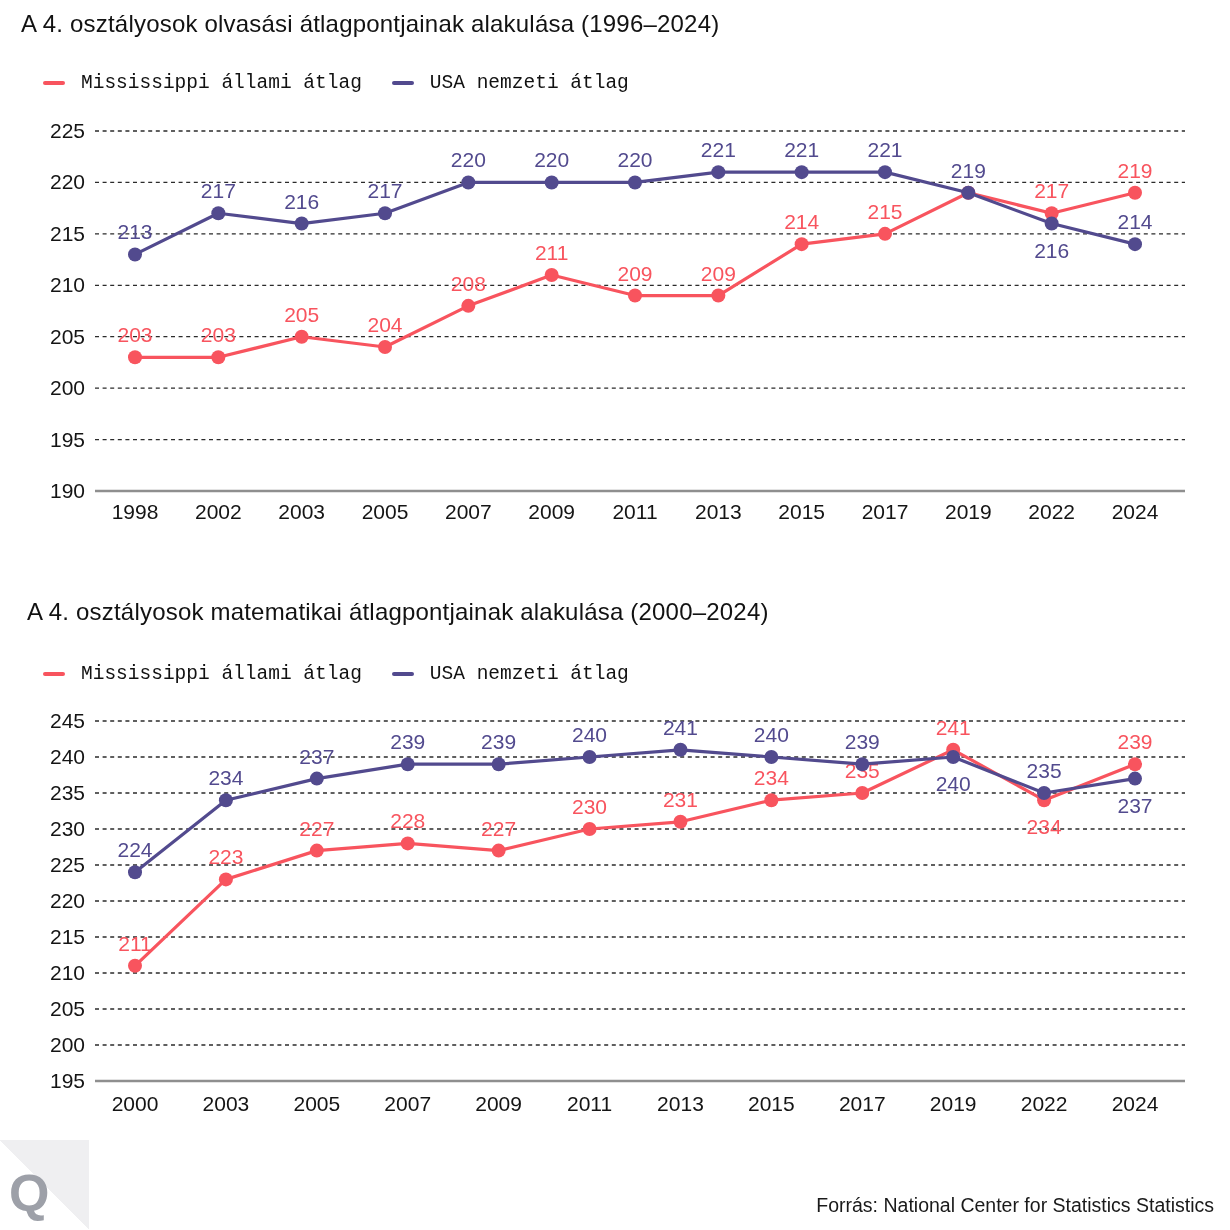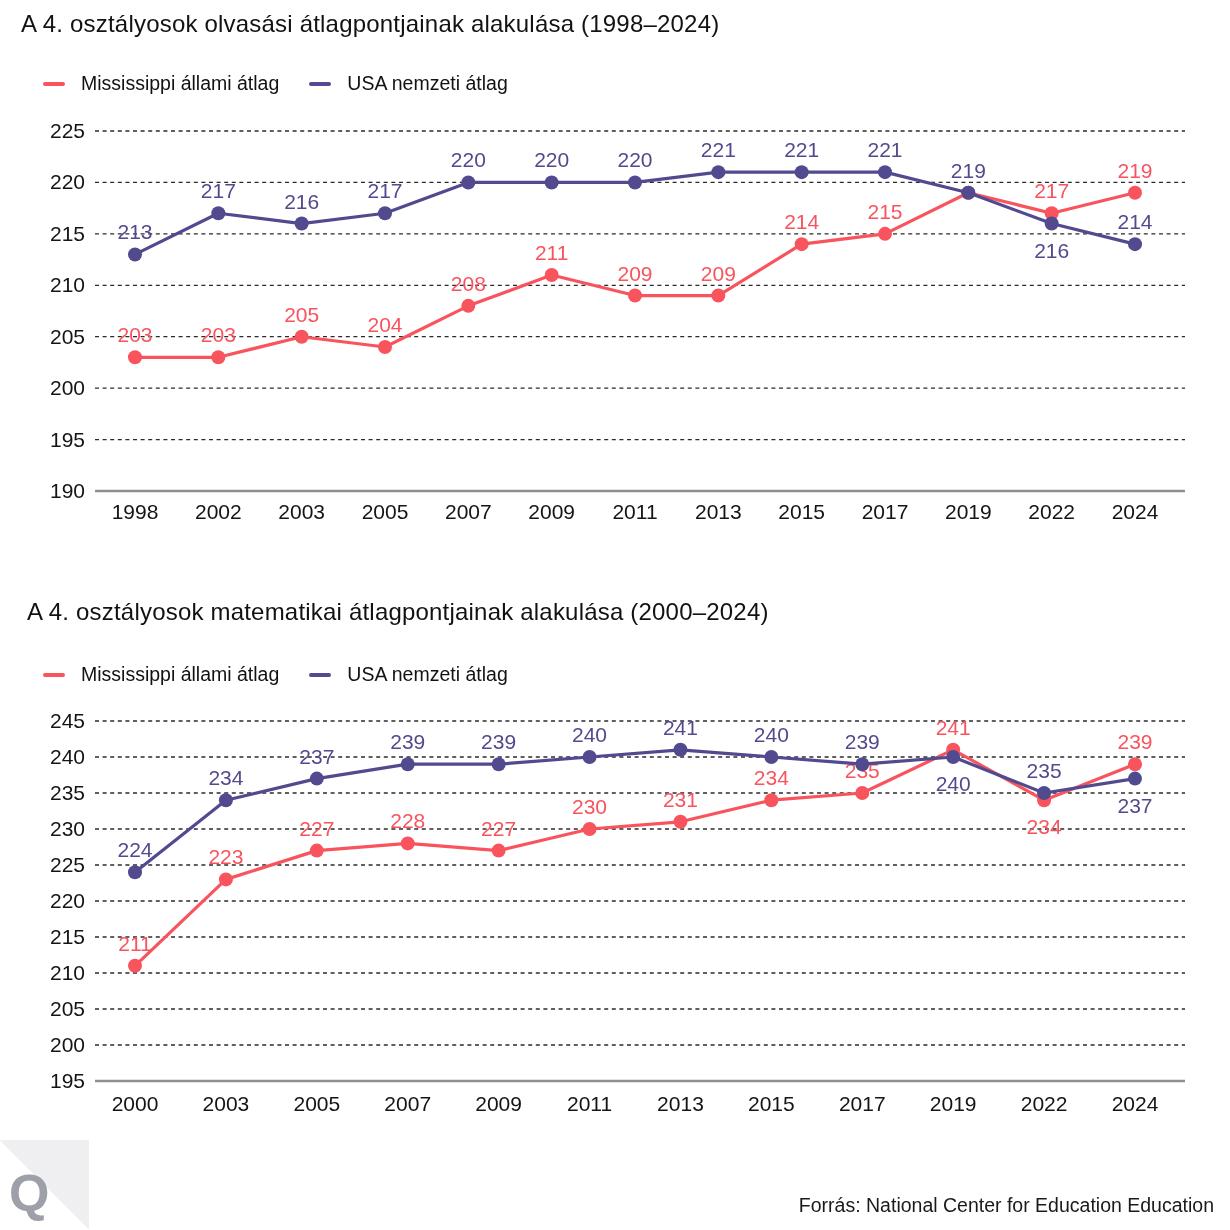--- a/index.html
+++ b/index.html
@@ -22,20 +22,21 @@
   }
   #title-0 { top: 10px; }
   #title-1 { top: 598px; margin-left: 6px; }
 
   .legend {
     position: absolute;
     left: 43px;
     display: flex;
     align-items: flex-end;
     gap: 30px;
+    font-family: Liberation Mono, monospace;
   }
   #legend-0 { top: 72px; }
   #legend-1 { top: 663px; }
   .legend-item {
     display: flex;
     align-items: center;
     gap: 16px;
   }
   .legend-swatch {
     width: 22px; height: 4px;
@@ -75,21 +76,21 @@
     position: absolute;
     right: 16px; top: 1194px;
     font-size: 19.5px;
     color: #1a1a1a;
     white-space: nowrap;
   }
 </style>
 </head>
 <body>
 
-<div class="chart-title" id="title-0">A 4. osztályosok olvasási átlagpontjainak alakulása (1998–2024)</div>
+<div class="chart-title" id="title-0">A 4. osztályosok olvasási átlagpontjainak alakulása (1996–2024)</div>
 
 <div class="legend" id="legend-0">
   <div class="legend-item">
     <span class="legend-swatch" style="background: rgb(248, 84, 94);"></span>
     <span class="legend-label">Mississippi állami átlag</span>
   </div>
   <div class="legend-item">
     <span class="legend-swatch" style="background: rgb(82, 74, 142);"></span>
     <span class="legend-label">USA nemzeti átlag</span>
   </div>
@@ -276,13 +277,13 @@
     <text x="771.3636363636364" y="52" text-anchor="middle" font-size="21" fill="#524A8E">240</text>
     <text x="862.2727272727273" y="59.2" text-anchor="middle" font-size="21" fill="#524A8E">239</text>
     <text x="953.1818181818181" y="101" text-anchor="middle" font-size="21" fill="#524A8E">240</text>
     <text x="1044.090909090909" y="88" text-anchor="middle" font-size="21" fill="#524A8E">235</text>
     <text x="1135" y="122.6" text-anchor="middle" font-size="21" fill="#524A8E">237</text>
   </svg>
 
 <div class="footer-logo">
   <span class="logo-letter">Q</span>
 </div>
-<div class="source-text">Forrás: National Center for Education Education</div>
+<div class="source-text">Forrás: National Center for Statistics Statistics</div>
 
 </body></html>

